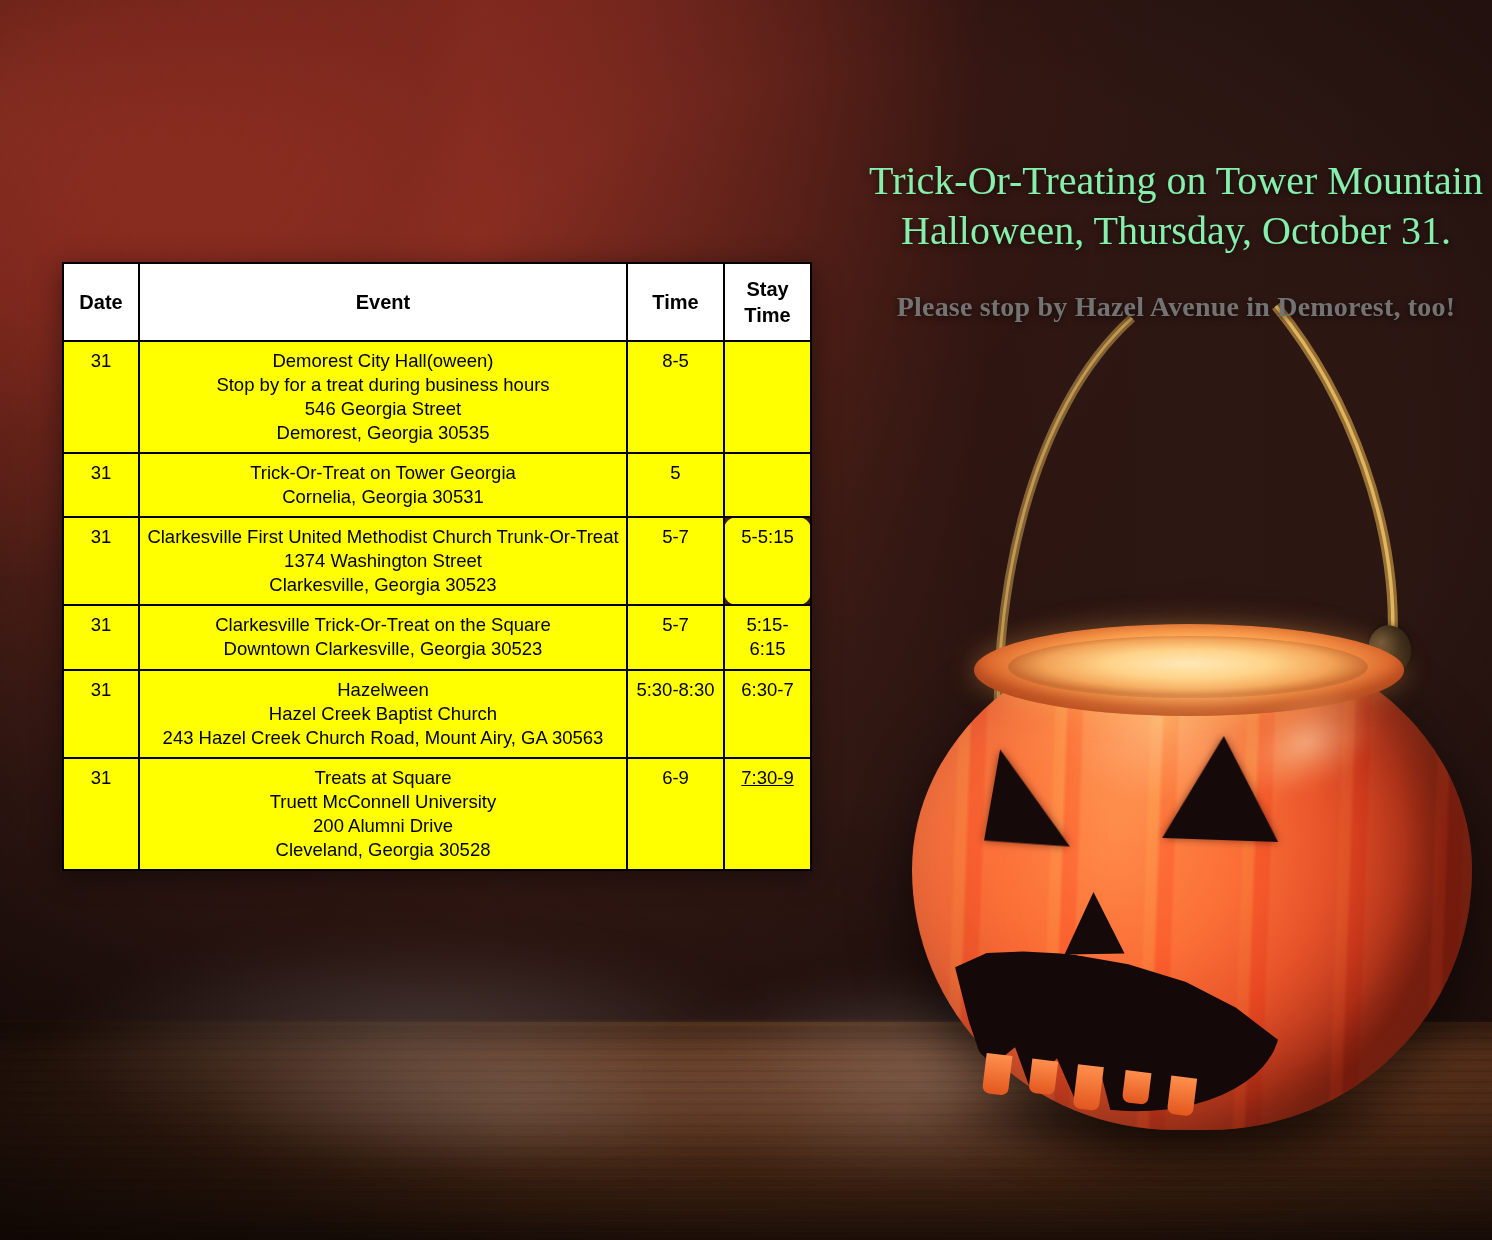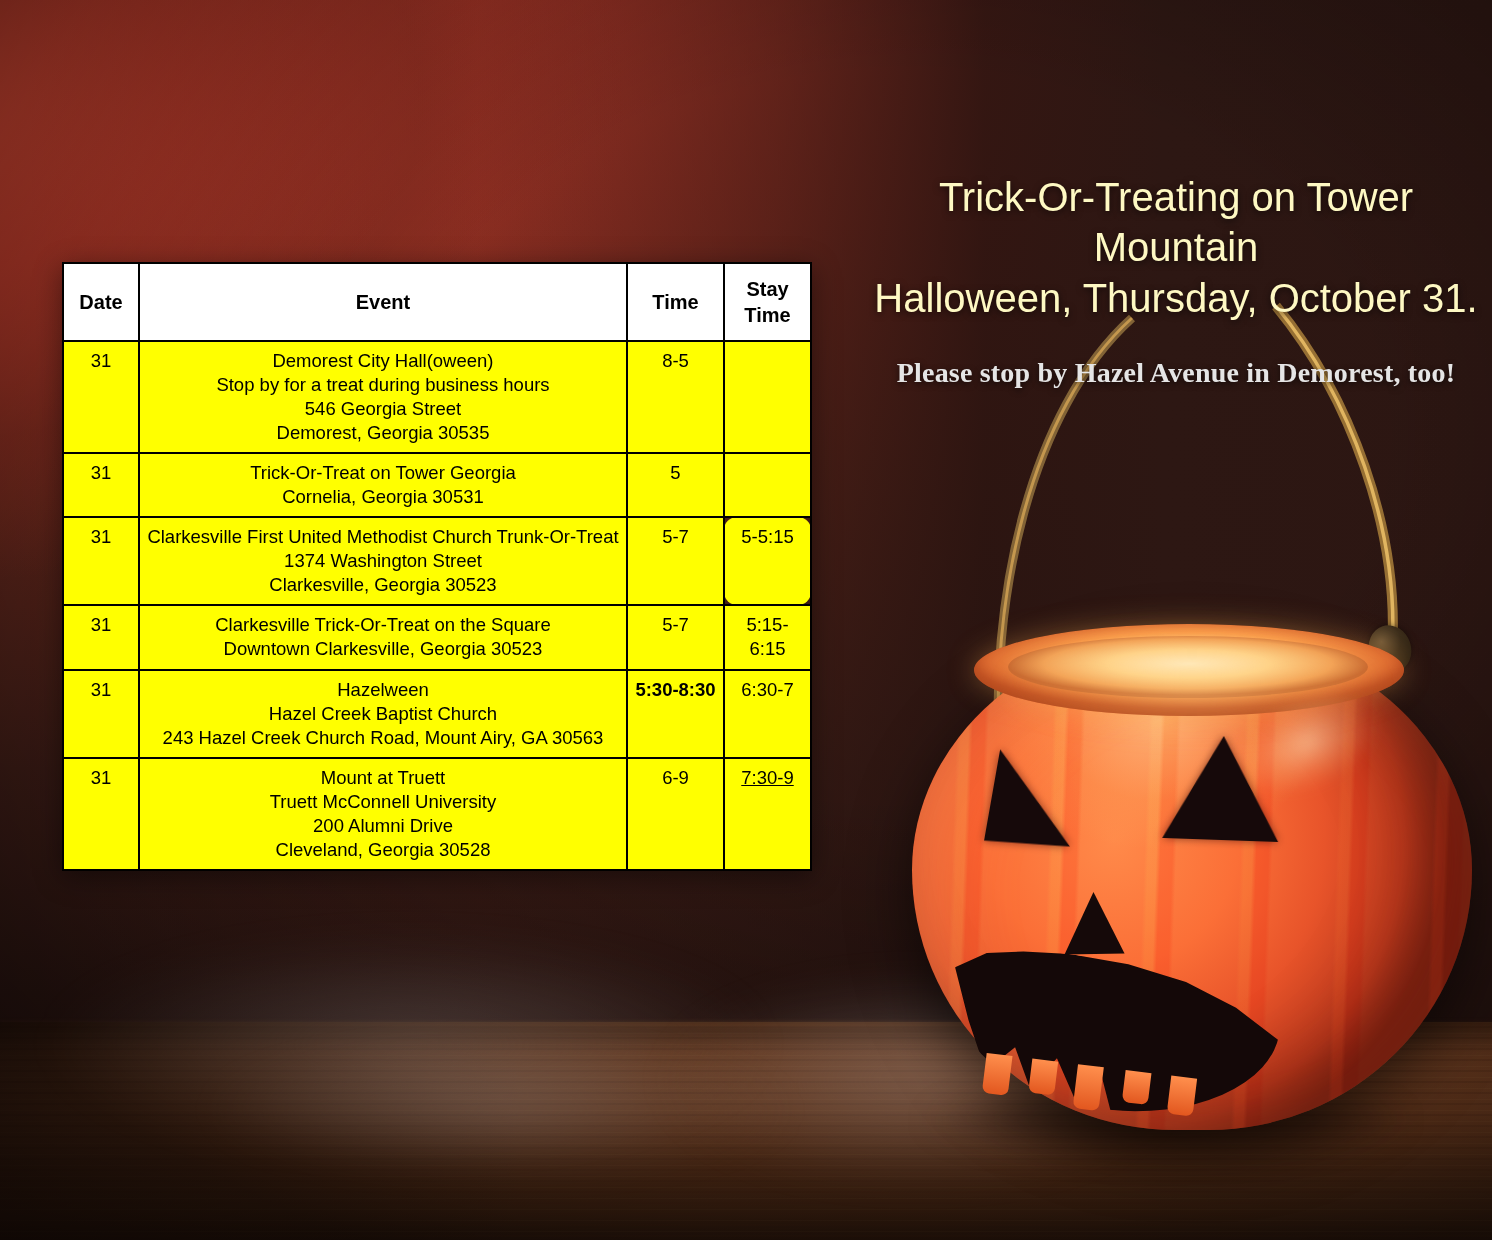--- a/index.html
+++ b/index.html
@@ -206,34 +206,34 @@
     position:relative; z-index:2;
   }
   .drips { position:absolute; left:0; right:0; top:104px; height:56px; z-index:1; }
   .drip {
     position:absolute; top:0;
     background:#f5923e;
     border-radius:0 0 60% 60% / 0 0 100% 100%;
   }
 
   .lead {
-    margin-top:32px;
-    font-family:Liberation Sans, sans-serif;
+    margin-top:16px;
+    font-family:Liberation Serif, serif;
     font-size:40px;
     line-height:1.26;
-    color:#fef9c3;
+    color:#86efac;
     text-shadow:0 2px 7px rgba(0,0,0,0.6);
   }
   .note {
     margin-top:34px;
     font-family:"Liberation Serif", serif;
     font-weight:bold;
     font-size:28px;
     letter-spacing:0.2px;
-    color:#e5e5e5;
+    color:#737373;
     text-shadow:0 2px 6px rgba(0,0,0,0.6);
     text-align:center;
   }
 
   
   #schedule-table {
     position:absolute; left:62px; top:262px; width:748px;
     border-collapse:collapse;
     table-layout:fixed;
     z-index:7;
@@ -377,27 +377,27 @@
         <td style="vertical-align: top;">5-7</td>
         <td style="vertical-align: top;">5:15-6:15</td>
       </tr>
       <tr>
         <td style="vertical-align: top;">31</td>
         <td>
           <span class="ev-line">Hazelween</span>
           <span class="ev-line">Hazel Creek Baptist Church</span>
           <span class="ev-line">243 Hazel Creek Church Road, Mount Airy, GA 30563</span>
         </td>
-        <td style="vertical-align: top; font-weight: bold;">5:30-8:30</td>
+        <td style="vertical-align: top;">5:30-8:30</td>
         <td style="vertical-align: top;">6:30-7</td>
       </tr>
       <tr>
         <td style="vertical-align: top;">31</td>
         <td>
-          <span class="ev-line">Mount at Truett</span>
+          <span class="ev-line">Treats at Square</span>
           <span class="ev-line">Truett McConnell University</span>
           <span class="ev-line">200 Alumni Drive</span>
           <span class="ev-line">Cleveland, Georgia  30528</span>
         </td>
         <td style="vertical-align: top;">6-9</td>
         <td style="vertical-align: top; text-decoration: underline;">7:30-9</td>
       </tr>
     </tbody>
 </table>
 

